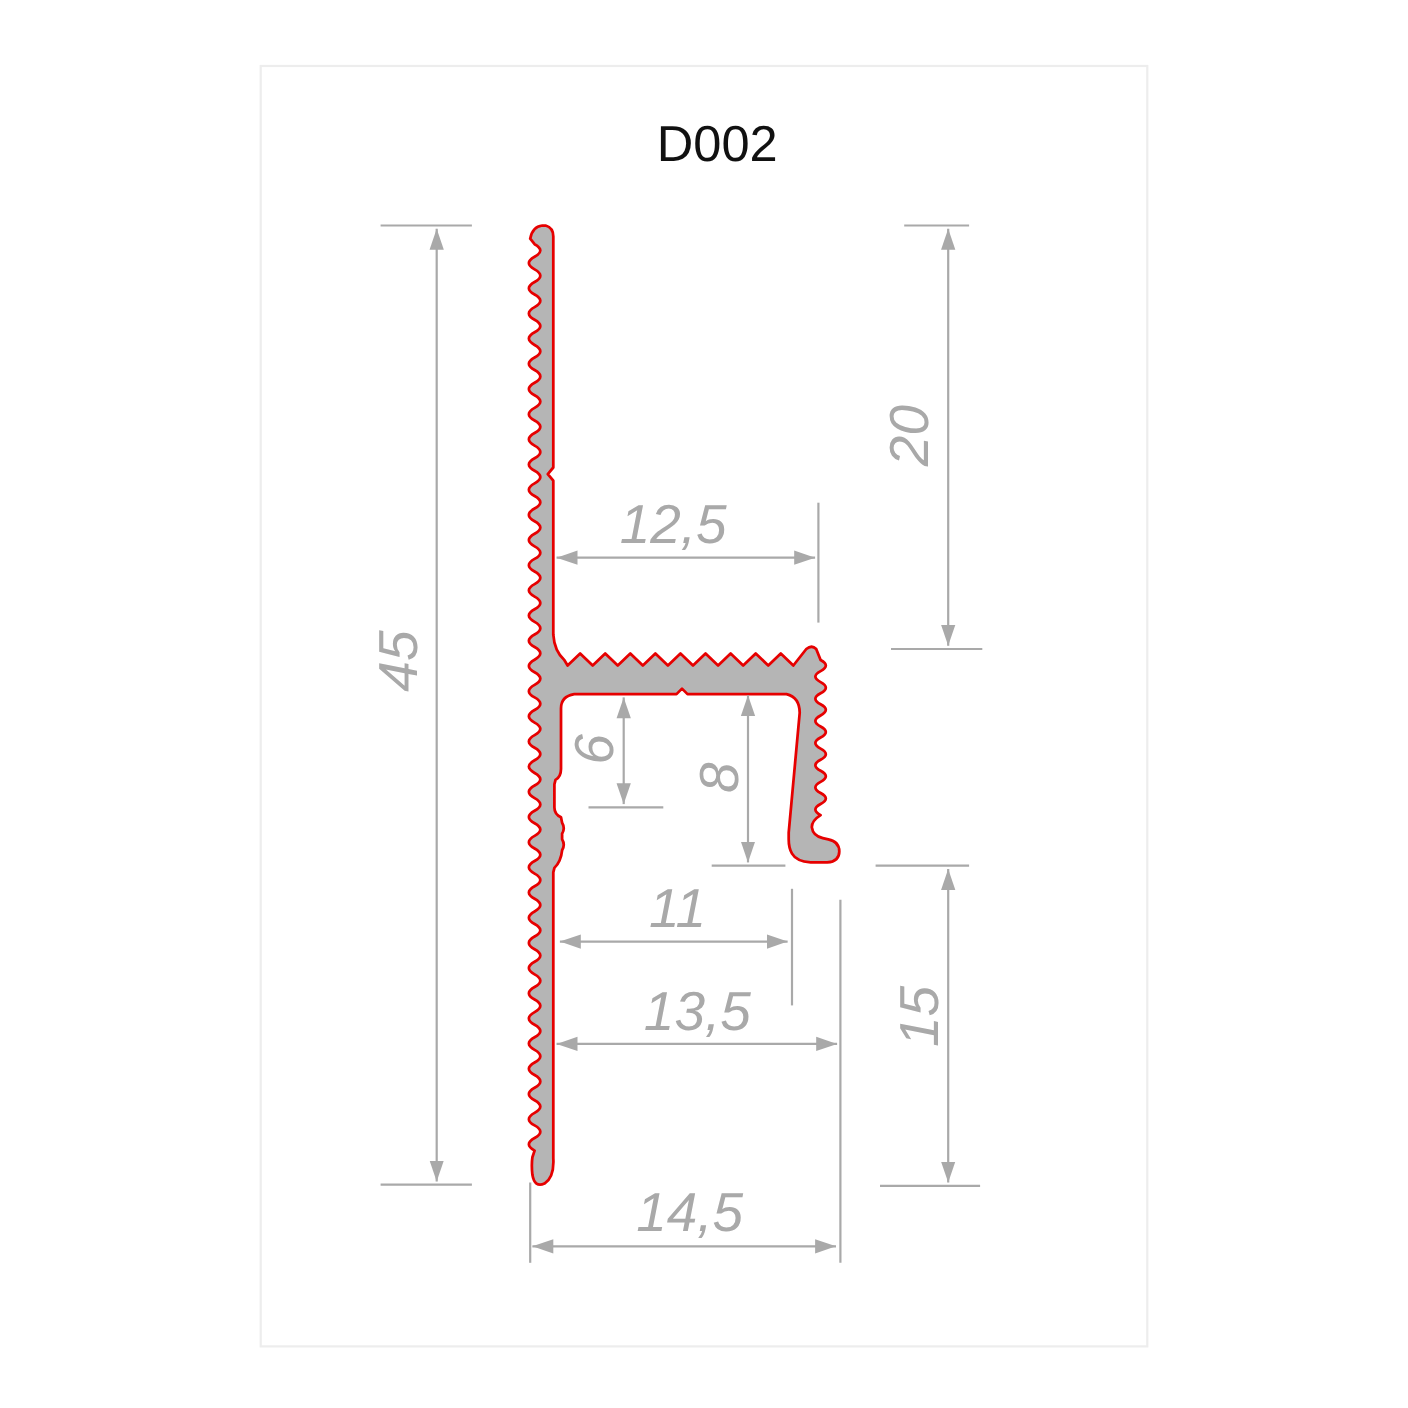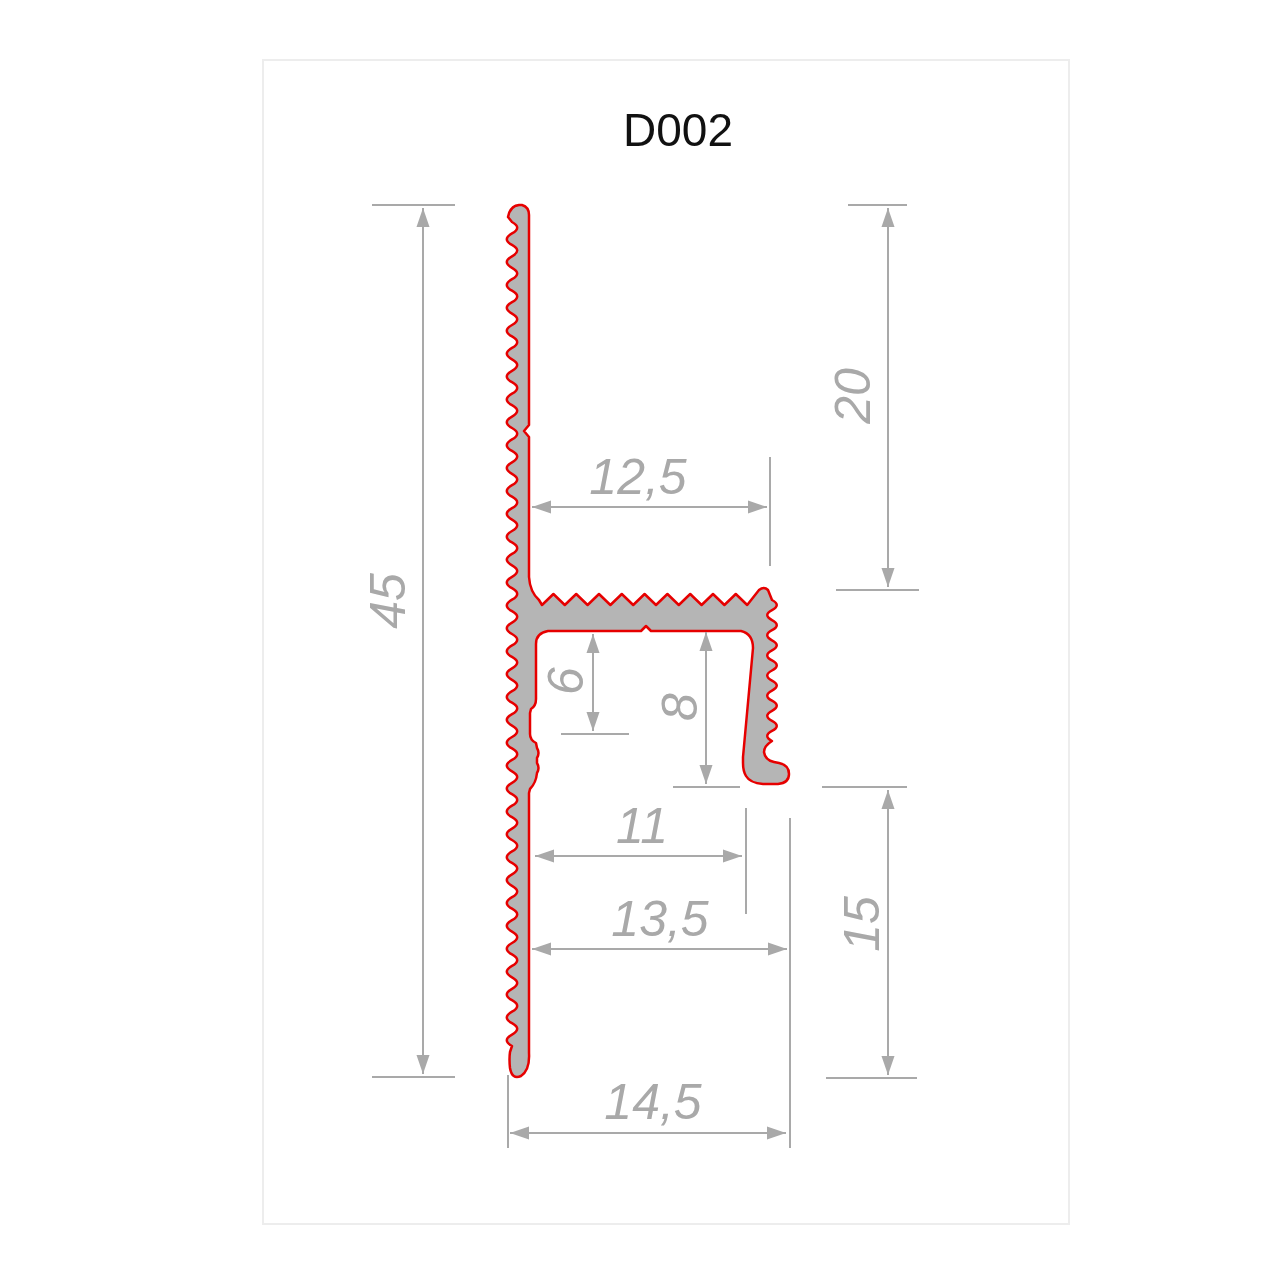--- a/index.html
+++ b/index.html
@@ -1,16 +1,16 @@
 <!DOCTYPE html>
 <html style="--profile-fill: #b5b5b5; --profile-outline: #e60000; --dim: #a9a9a9; --title-color: #111111; --panel-border: #ededed;"><head>
 <meta charset="utf-8">
 <style>
   html,body{margin:0;padding:0;background:#ffffff;width:1280px;height:1280px;overflow:hidden;}
-  .stage{position:relative;width:1152px;height:1280px;font-family:"Liberation Sans",sans-serif;margin-left:26px;}
+  .stage{position:relative;width:1152px;height:1280px;font-family:"Liberation Sans",sans-serif;}
   svg{display:block;}
   .panel{fill:#ffffff;stroke:var(--panel-border,#ededed);stroke-width:2;}
   .profile{fill:var(--profile-fill,#b5b5b5);stroke:var(--profile-outline,#e60000);stroke-width:2.5;stroke-linejoin:round;stroke-linecap:round;}
   .ext{stroke:var(--dim,#a9a9a9);stroke-width:2;fill:none;}
   .dim{stroke:var(--dim,#a9a9a9);stroke-width:2;fill:none;}
   .arrowhead{fill:var(--dim,#a9a9a9);}
   .dimlabel{fill:var(--dim,#a9a9a9);font-size:50px;font-style:italic;font-family:"Liberation Sans",sans-serif;}
   .title{fill:var(--title-color,#111111);font-size:46px;font-style:normal;font-family:"Liberation Sans",sans-serif;}
 </style>
 </head>

